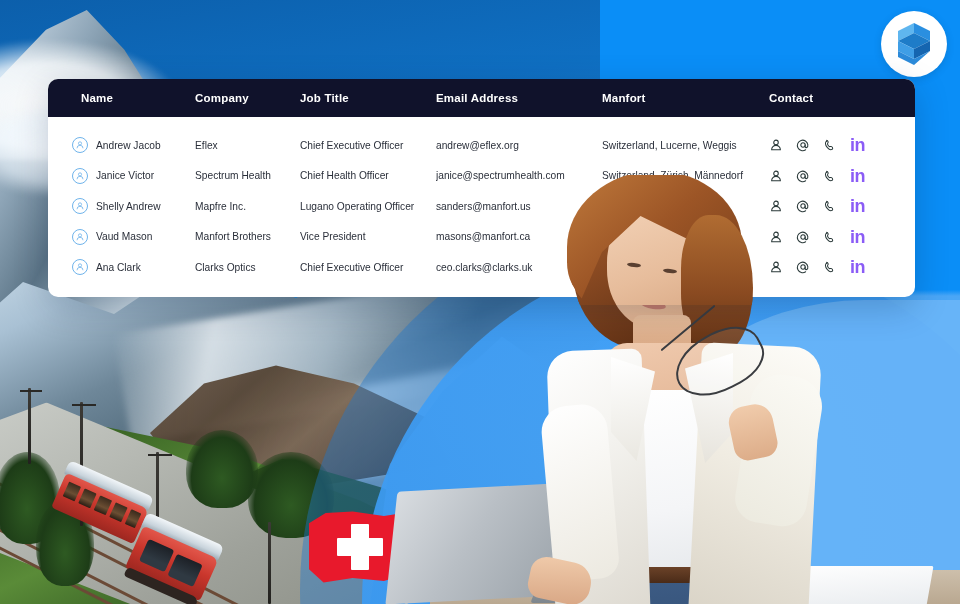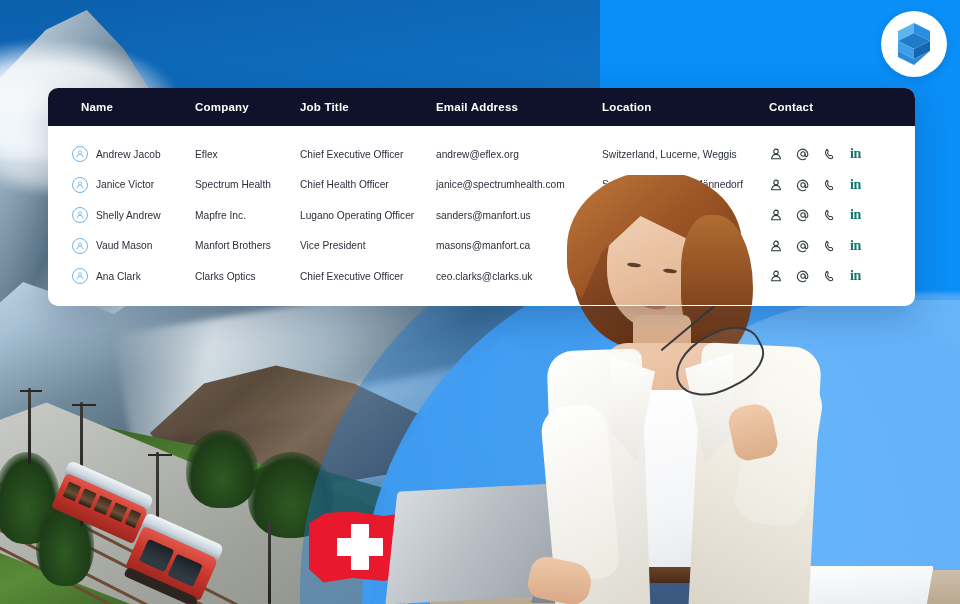--- a/index.html
+++ b/index.html
@@ -393,21 +393,21 @@
     width: 66px; height: 66px;
     border-radius: 50%;
     background: #ffffff;
     display: flex; align-items: center; justify-content: center;
     box-shadow: 0 2px 8px rgba(0,0,0,.12);
   }
 
   
   .card {
     position: absolute;
-    left: 48px; top: 88px;
+    left: 48px; top: 79px;
     width: 867px; height: 218px;
     background: #ffffff;
     border-radius: 10px;
     overflow: hidden;
     box-shadow: 0 10px 34px rgba(4,28,60,.22);
   }
   .thead {
     display: flex;
     align-items: center;
     height: 38px;
@@ -448,22 +448,22 @@
     flex: none;
     width: 16px; height: 16px;
     border-radius: 50%;
     border: 1px solid #6fb3ea;
     display: flex; align-items: center; justify-content: center;
   }
 
   .contact-icons { display: flex; align-items: center; gap: 13px; }
   .ci { display: flex; align-items: center; justify-content: center; color: #2b3a3a; }
   .ci-in {
-    font-size: 14px; font-weight: bold; color: #0f766e;
-    font-family: Liberation Serif, serif;
+    font-size: 18px; font-weight: bold; color: #8b5cf6;
+    font-family: Liberation Sans, sans-serif;
     letter-spacing: -0.5px; line-height: 1;
   }
 
   .rowspace { height: 13px; }
 </style>
 </head>
 <body>
 
 <div id="stage">
 
@@ -574,21 +574,21 @@
     </svg>
   </div>
 
   <div class="card">
 
     <div class="thead">
       <div class="th c-name">Name</div>
       <div class="th c-company">Company</div>
       <div class="th c-job">Job Title</div>
       <div class="th c-email">Email Address</div>
-      <div class="th c-loc">Location</div>
+      <div class="th c-loc">Manfort</div>
       <div class="th c-contact">Contact</div>
     </div>
 
     <div class="tbody">
       <div class="rowspace"></div>
 
       <div class="trow">
         <div class="td c-name">
           <span class="avatar">
             <svg width="10" height="10" viewBox="0 0 16 16">

